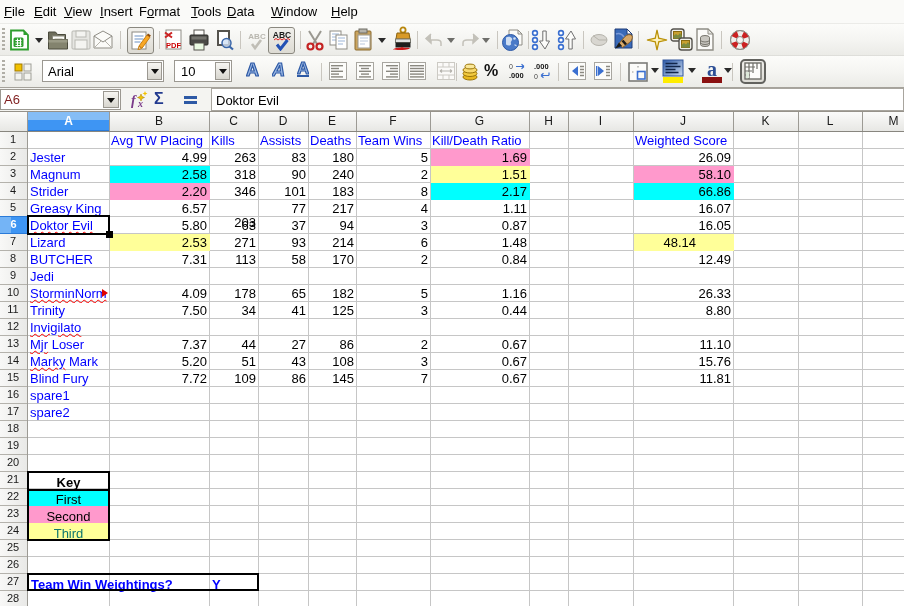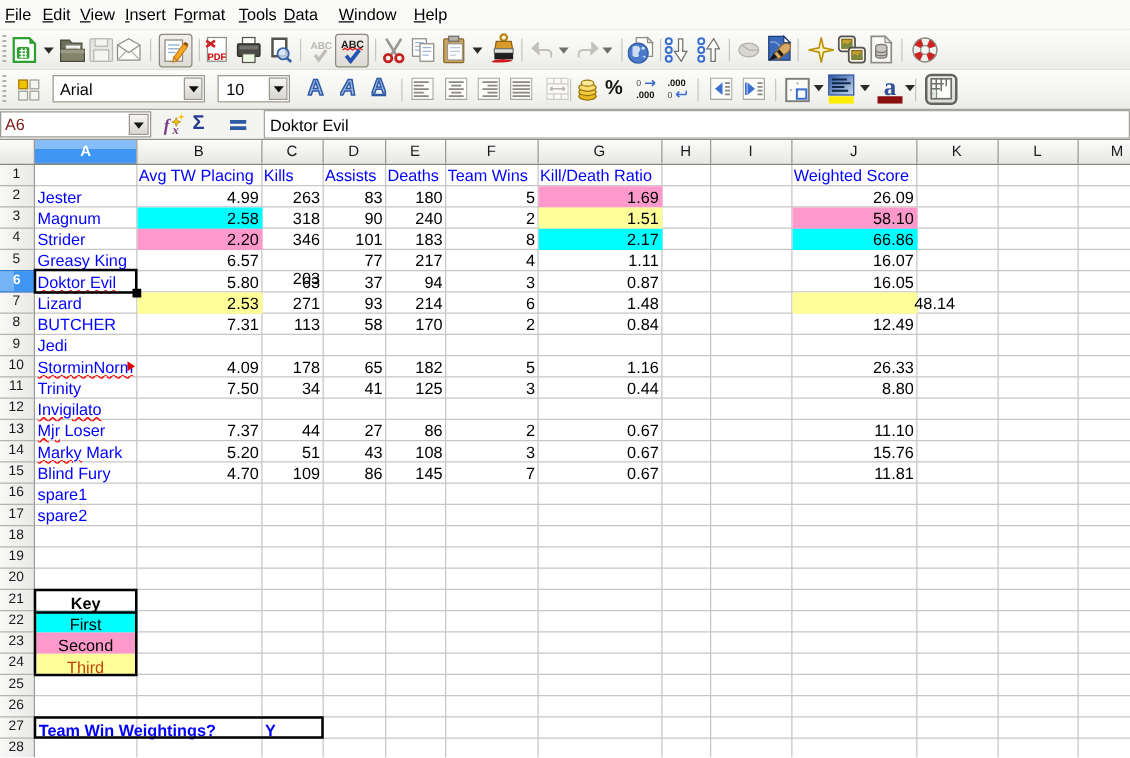--- a/index.html
+++ b/index.html
@@ -519,21 +519,21 @@
 <div class="celltxt num" style="left:358px;top:219px;width:70px;height:15px;line-height:14px">3</div>
 <div class="celltxt num" style="left:432px;top:219px;width:95px;height:15px;line-height:14px">0.87</div>
 <div class="celltxt num" style="left:635px;top:219px;width:96px;height:15px;line-height:14px">16.05</div>
 <div class="celltxt name " style="left:30px;top:236px;width:78px;height:16px;line-height:13px">Lizard</div>
 <div class="celltxt num" style="left:111px;top:236px;width:96px;height:15px;line-height:14px">2.53</div>
 <div class="celltxt num" style="left:211px;top:236px;width:45px;height:15px;line-height:14px">271</div>
 <div class="celltxt num" style="left:260px;top:236px;width:46px;height:15px;line-height:14px">93</div>
 <div class="celltxt num" style="left:310px;top:236px;width:44px;height:15px;line-height:14px">214</div>
 <div class="celltxt num" style="left:358px;top:236px;width:70px;height:15px;line-height:14px">6</div>
 <div class="celltxt num" style="left:432px;top:236px;width:95px;height:15px;line-height:14px">1.48</div>
-<div class="celltxt num" style="left:668px;top:236px;width:96px;height:15px;line-height:14px">48.14</div>
+<div class="celltxt num" style="left:600px;top:236px;width:96px;height:15px;line-height:14px">48.14</div>
 <div class="celltxt name " style="left:30px;top:253px;width:78px;height:16px;line-height:13px">BUTCHER</div>
 <div class="celltxt num" style="left:111px;top:253px;width:96px;height:15px;line-height:14px">7.31</div>
 <div class="celltxt num" style="left:211px;top:253px;width:45px;height:15px;line-height:14px">113</div>
 <div class="celltxt num" style="left:260px;top:253px;width:46px;height:15px;line-height:14px">58</div>
 <div class="celltxt num" style="left:310px;top:253px;width:44px;height:15px;line-height:14px">170</div>
 <div class="celltxt num" style="left:358px;top:253px;width:70px;height:15px;line-height:14px">2</div>
 <div class="celltxt num" style="left:432px;top:253px;width:95px;height:15px;line-height:14px">0.84</div>
 <div class="celltxt num" style="left:635px;top:253px;width:96px;height:15px;line-height:14px">12.49</div>
 <div class="celltxt name " style="left:30px;top:270px;width:78px;height:16px;line-height:13px">Jedi</div>
 <div class="celltxt name wavy" style="left:30px;top:287px;width:78px;height:16px;line-height:13px">StorminNorm</div>
@@ -563,33 +563,33 @@
 <div class="celltxt num" style="left:635px;top:338px;width:96px;height:15px;line-height:14px">11.10</div>
 <div class="celltxt name " style="left:30px;top:355px;width:78px;height:16px;line-height:13px"><span class="wavy">Marky</span> Mark</div>
 <div class="celltxt num" style="left:111px;top:355px;width:96px;height:15px;line-height:14px">5.20</div>
 <div class="celltxt num" style="left:211px;top:355px;width:45px;height:15px;line-height:14px">51</div>
 <div class="celltxt num" style="left:260px;top:355px;width:46px;height:15px;line-height:14px">43</div>
 <div class="celltxt num" style="left:310px;top:355px;width:44px;height:15px;line-height:14px">108</div>
 <div class="celltxt num" style="left:358px;top:355px;width:70px;height:15px;line-height:14px">3</div>
 <div class="celltxt num" style="left:432px;top:355px;width:95px;height:15px;line-height:14px">0.67</div>
 <div class="celltxt num" style="left:635px;top:355px;width:96px;height:15px;line-height:14px">15.76</div>
 <div class="celltxt name " style="left:30px;top:372px;width:78px;height:16px;line-height:13px">Blind Fury</div>
-<div class="celltxt num" style="left:111px;top:372px;width:96px;height:15px;line-height:14px">4.70</div>
+<div class="celltxt num" style="left:111px;top:372px;width:96px;height:15px;line-height:14px">7.72</div>
 <div class="celltxt num" style="left:211px;top:372px;width:45px;height:15px;line-height:14px">109</div>
 <div class="celltxt num" style="left:260px;top:372px;width:46px;height:15px;line-height:14px">86</div>
 <div class="celltxt num" style="left:310px;top:372px;width:44px;height:15px;line-height:14px">145</div>
 <div class="celltxt num" style="left:358px;top:372px;width:70px;height:15px;line-height:14px">7</div>
 <div class="celltxt num" style="left:432px;top:372px;width:95px;height:15px;line-height:14px">0.67</div>
 <div class="celltxt num" style="left:635px;top:372px;width:96px;height:15px;line-height:14px">11.81</div>
 <div class="celltxt name " style="left:30px;top:389px;width:78px;height:16px;line-height:13px">spare1</div>
 <div class="celltxt name " style="left:30px;top:406px;width:78px;height:16px;line-height:13px">spare2</div>
 <div class="abs" style="left:102px;top:289px;width:0;height:0;border-top:4.5px solid transparent;border-bottom:4.5px solid transparent;border-left:6px solid #e00000"></div>
 <div class="celltxt" style="left:29px;top:475px;width:79px;text-align:center;font-weight:bold;color:#000">Key</div>
 <div class="celltxt" style="left:29px;top:492px;width:79px;text-align:center;color:#000">First</div>
 <div class="celltxt" style="left:29px;top:509px;width:79px;text-align:center;color:#000">Second</div>
-<div class="celltxt" style="left:29px;top:526px;width:79px;text-align:center;color:#c2410c">Third</div>
+<div class="celltxt" style="left:29px;top:526px;width:79px;text-align:center;color:#0f766e">Third</div>
 <div class="abs" style="left:27px;top:471px;width:83px;height:70px;border:2px solid #000"></div>
 <div class="abs" style="left:29px;top:489px;width:79px;height:2px;background:#000"></div>
 <div class="celltxt" style="left:31px;top:577px;font-weight:bold;color:#0000ff">Team Win Weightings?</div>
 <div class="celltxt" style="left:212px;top:577px;font-weight:bold;color:#0000ff">Y</div>
 <div class="abs" style="left:27px;top:573px;width:232px;height:18px;border:2px solid #000"></div>
 <div class="abs" style="left:27px;top:215px;width:83px;height:20px;border:2px solid #000"></div>
 <div class="abs" style="left:106px;top:231px;width:7px;height:7px;background:#000"></div>
 </div>
 </body></html>

